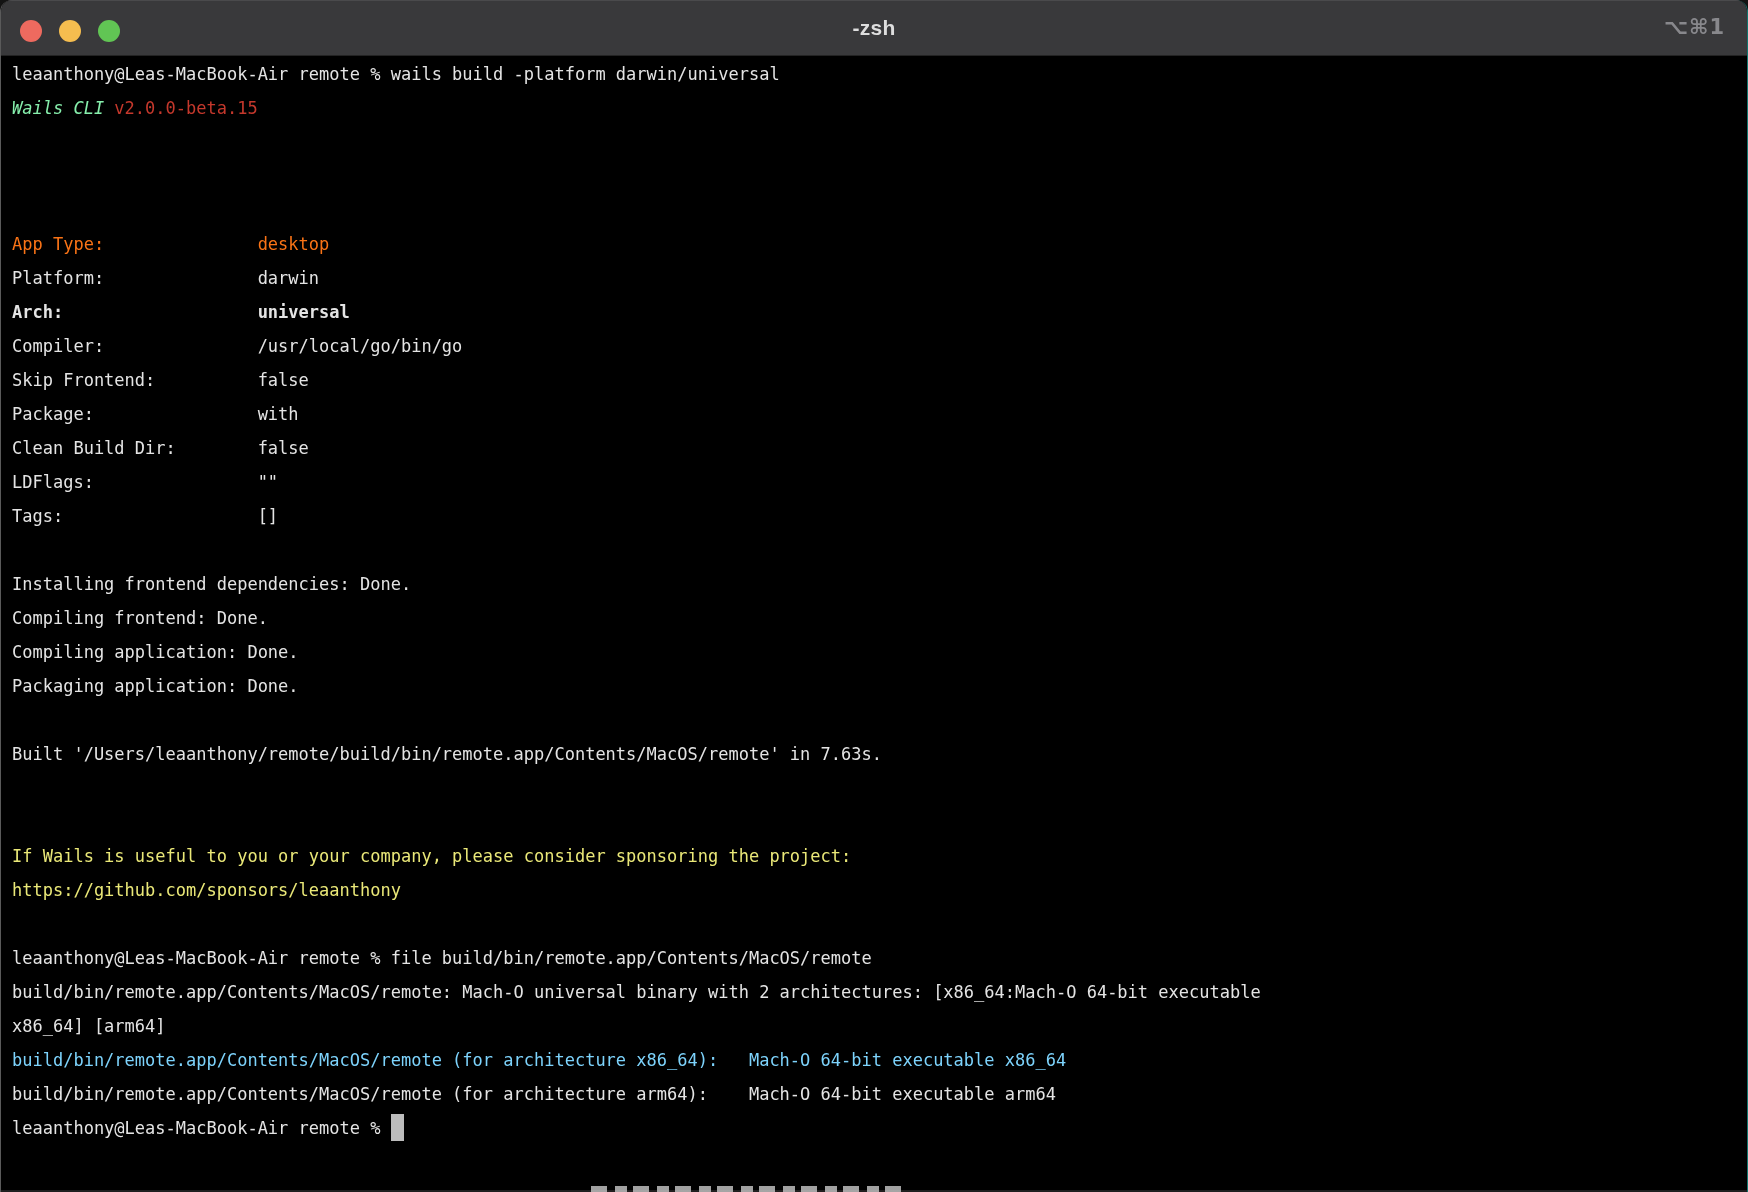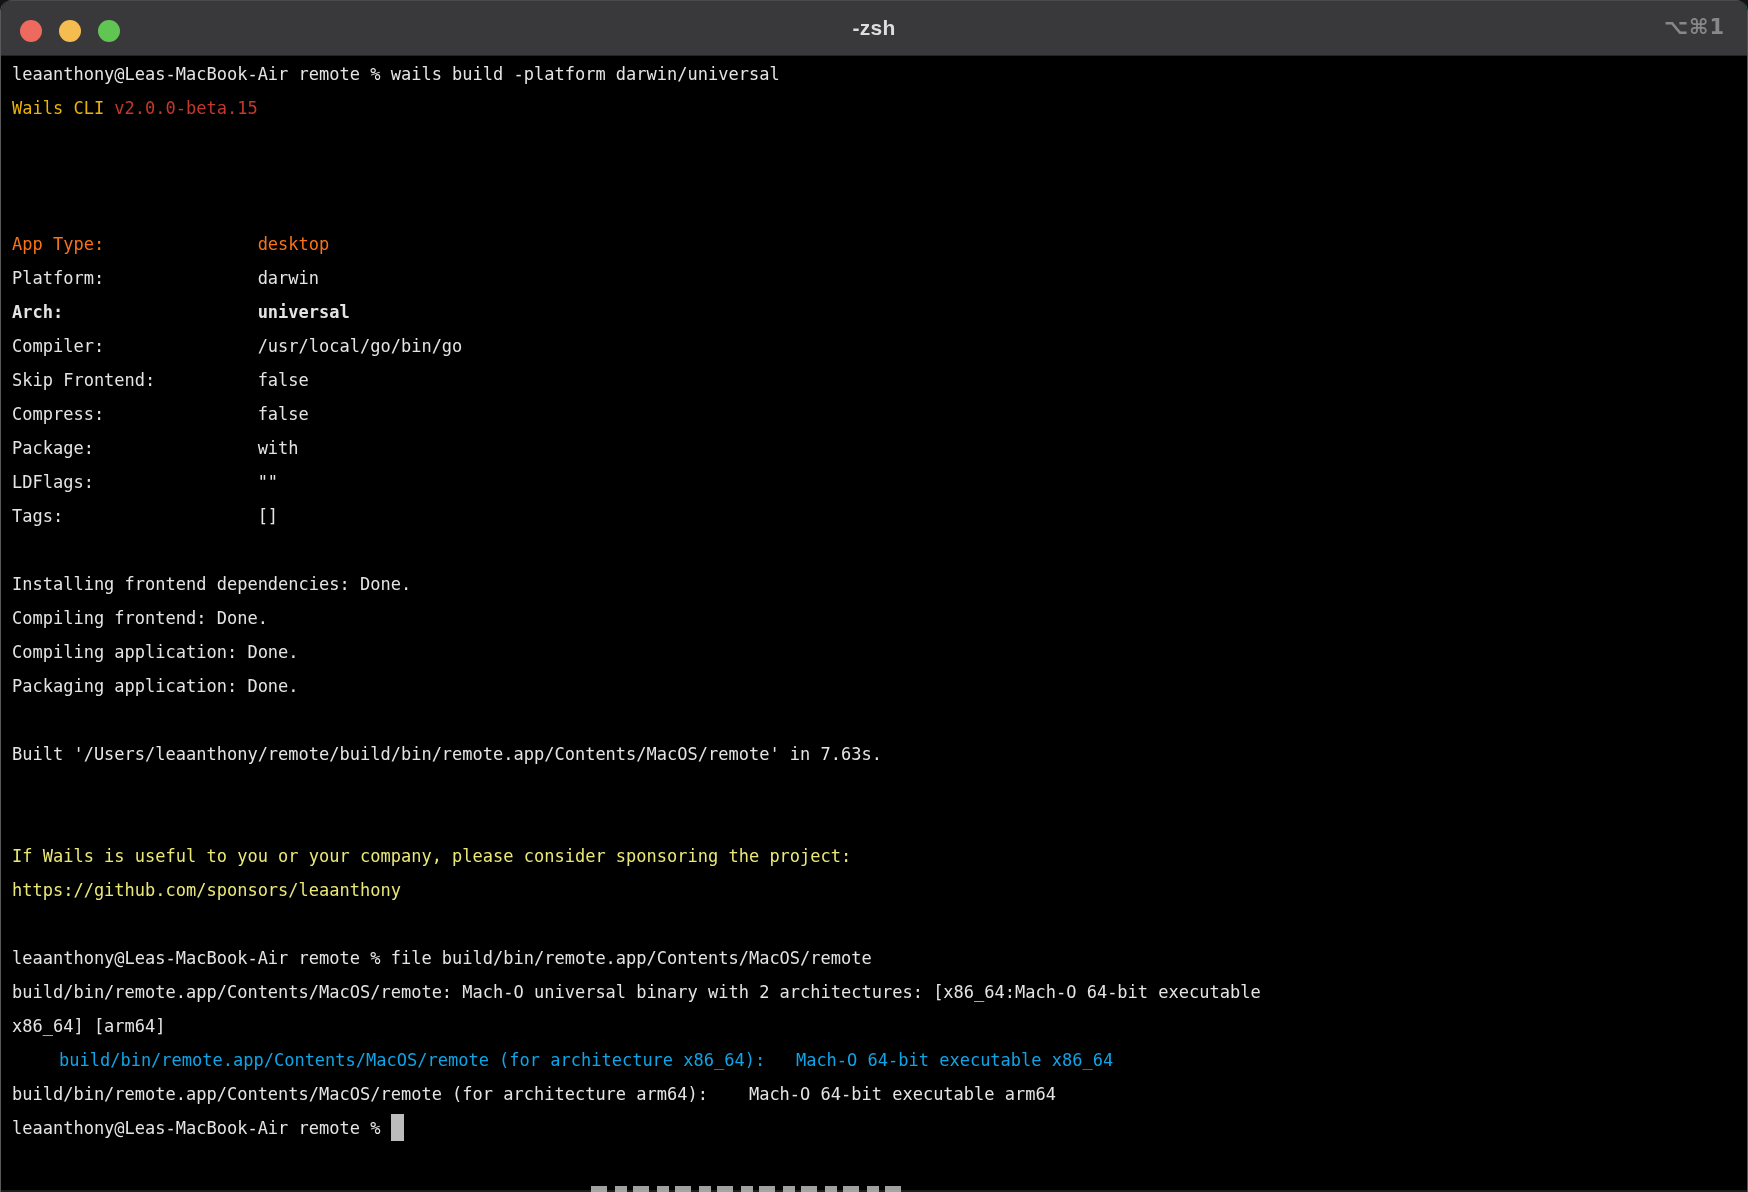--- a/index.html
+++ b/index.html
@@ -109,47 +109,47 @@
     <div class="traffic-lights">
       <div class="traffic-light" style="background: rgb(238, 106, 95);"></div>
       <div class="traffic-light" style="background: rgb(245, 189, 79);"></div>
       <div class="traffic-light" style="background: rgb(97, 197, 84);"></div>
     </div>
     <div class="window-title">-zsh</div>
     <div class="shortcut-badge">⌥⌘1</div>
   </div>
   <div class="screen" style="color: rgb(228, 228, 228);">
       <div class="tline"><span style="color: rgb(228, 228, 228);">leaanthony@Leas-MacBook-Air remote % wails build -platform darwin/universal</span></div>
-      <div class="tline"><span style="color: #eab308;">Wails CLI </span><span style="color: rgb(197, 56, 44);">v2.0.0-beta.15</span></div>
+      <div class="tline"><span style="color: #86efac; font-style: italic;">Wails CLI </span><span style="color: rgb(197, 56, 44);">v2.0.0-beta.15</span></div>
       <div class="tline">&nbsp;</div>
       <div class="tline">&nbsp;</div>
       <div class="tline">&nbsp;</div>
       <div class="tline"><span style="color: #f97316;">App Type:               desktop</span></div>
       <div class="tline"><span style="color: rgb(228, 228, 228);">Platform:               darwin</span></div>
       <div class="tline"><span style="color: rgb(228, 228, 228); font-weight: bold;">Arch:                   universal</span></div>
       <div class="tline"><span style="color: rgb(228, 228, 228);">Compiler:               /usr/local/go/bin/go</span></div>
       <div class="tline"><span style="color: rgb(228, 228, 228);">Skip Frontend:          false</span></div>
-      <div class="tline"><span style="color: rgb(228, 228, 228);">Compress:               false</span></div>
       <div class="tline"><span style="color: rgb(228, 228, 228);">Package:                with</span></div>
+      <div class="tline"><span style="color: rgb(228, 228, 228);">Clean Build Dir:        false</span></div>
       <div class="tline"><span style="color: rgb(228, 228, 228);">LDFlags:                ""</span></div>
       <div class="tline"><span style="color: rgb(228, 228, 228);">Tags:                   []</span></div>
       <div class="tline">&nbsp;</div>
       <div class="tline"><span style="color: rgb(228, 228, 228); text-align: right;">Installing frontend dependencies: Done.</span></div>
       <div class="tline"><span style="color: rgb(228, 228, 228);">Compiling frontend: Done.</span></div>
       <div class="tline"><span style="color: rgb(228, 228, 228);">Compiling application: Done.</span></div>
       <div class="tline"><span style="color: rgb(228, 228, 228);">Packaging application: Done.</span></div>
       <div class="tline">&nbsp;</div>
       <div class="tline"><span style="color: rgb(228, 228, 228);">Built '/Users/leaanthony/remote/build/bin/remote.app/Contents/MacOS/remote' in 7.63s.</span></div>
       <div class="tline">&nbsp;</div>
       <div class="tline">&nbsp;</div>
       <div class="tline"><span style="color: rgb(234, 232, 120);">If Wails is useful to you or your company, please consider sponsoring the project:</span></div>
       <div class="tline"><span style="color: rgb(234, 232, 120);">https://github.com/sponsors/leaanthony</span></div>
       <div class="tline">&nbsp;</div>
       <div class="tline"><span style="color: rgb(228, 228, 228);">leaanthony@Leas-MacBook-Air remote % file build/bin/remote.app/Contents/MacOS/remote</span></div>
       <div class="tline"><span style="color: rgb(228, 228, 228);">build/bin/remote.app/Contents/MacOS/remote: Mach-O universal binary with 2 architectures: [x86_64:Mach-O 64-bit executable</span></div>
       <div class="tline"><span style="color: rgb(228, 228, 228);">x86_64] [arm64]</span></div>
-      <div class="tline"><span style="color: #0ea5e9; margin-left: 47px;">build/bin/remote.app/Contents/MacOS/remote (for architecture x86_64):   Mach-O 64-bit executable x86_64</span></div>
+      <div class="tline"><span style="color: #7dd3fc;">build/bin/remote.app/Contents/MacOS/remote (for architecture x86_64):   Mach-O 64-bit executable x86_64</span></div>
       <div class="tline"><span style="color: rgb(228, 228, 228);">build/bin/remote.app/Contents/MacOS/remote (for architecture arm64):    Mach-O 64-bit executable arm64</span></div>
       <div class="tline"><span style="color: rgb(228, 228, 228);">leaanthony@Leas-MacBook-Air remote % </span><span class="cursor" style="background: rgb(188, 188, 188);"></span></div>
     </div>
   <div class="bottom-edge"></div>
   <div class="sliver"></div>
 </div>
 
 </body></html>

